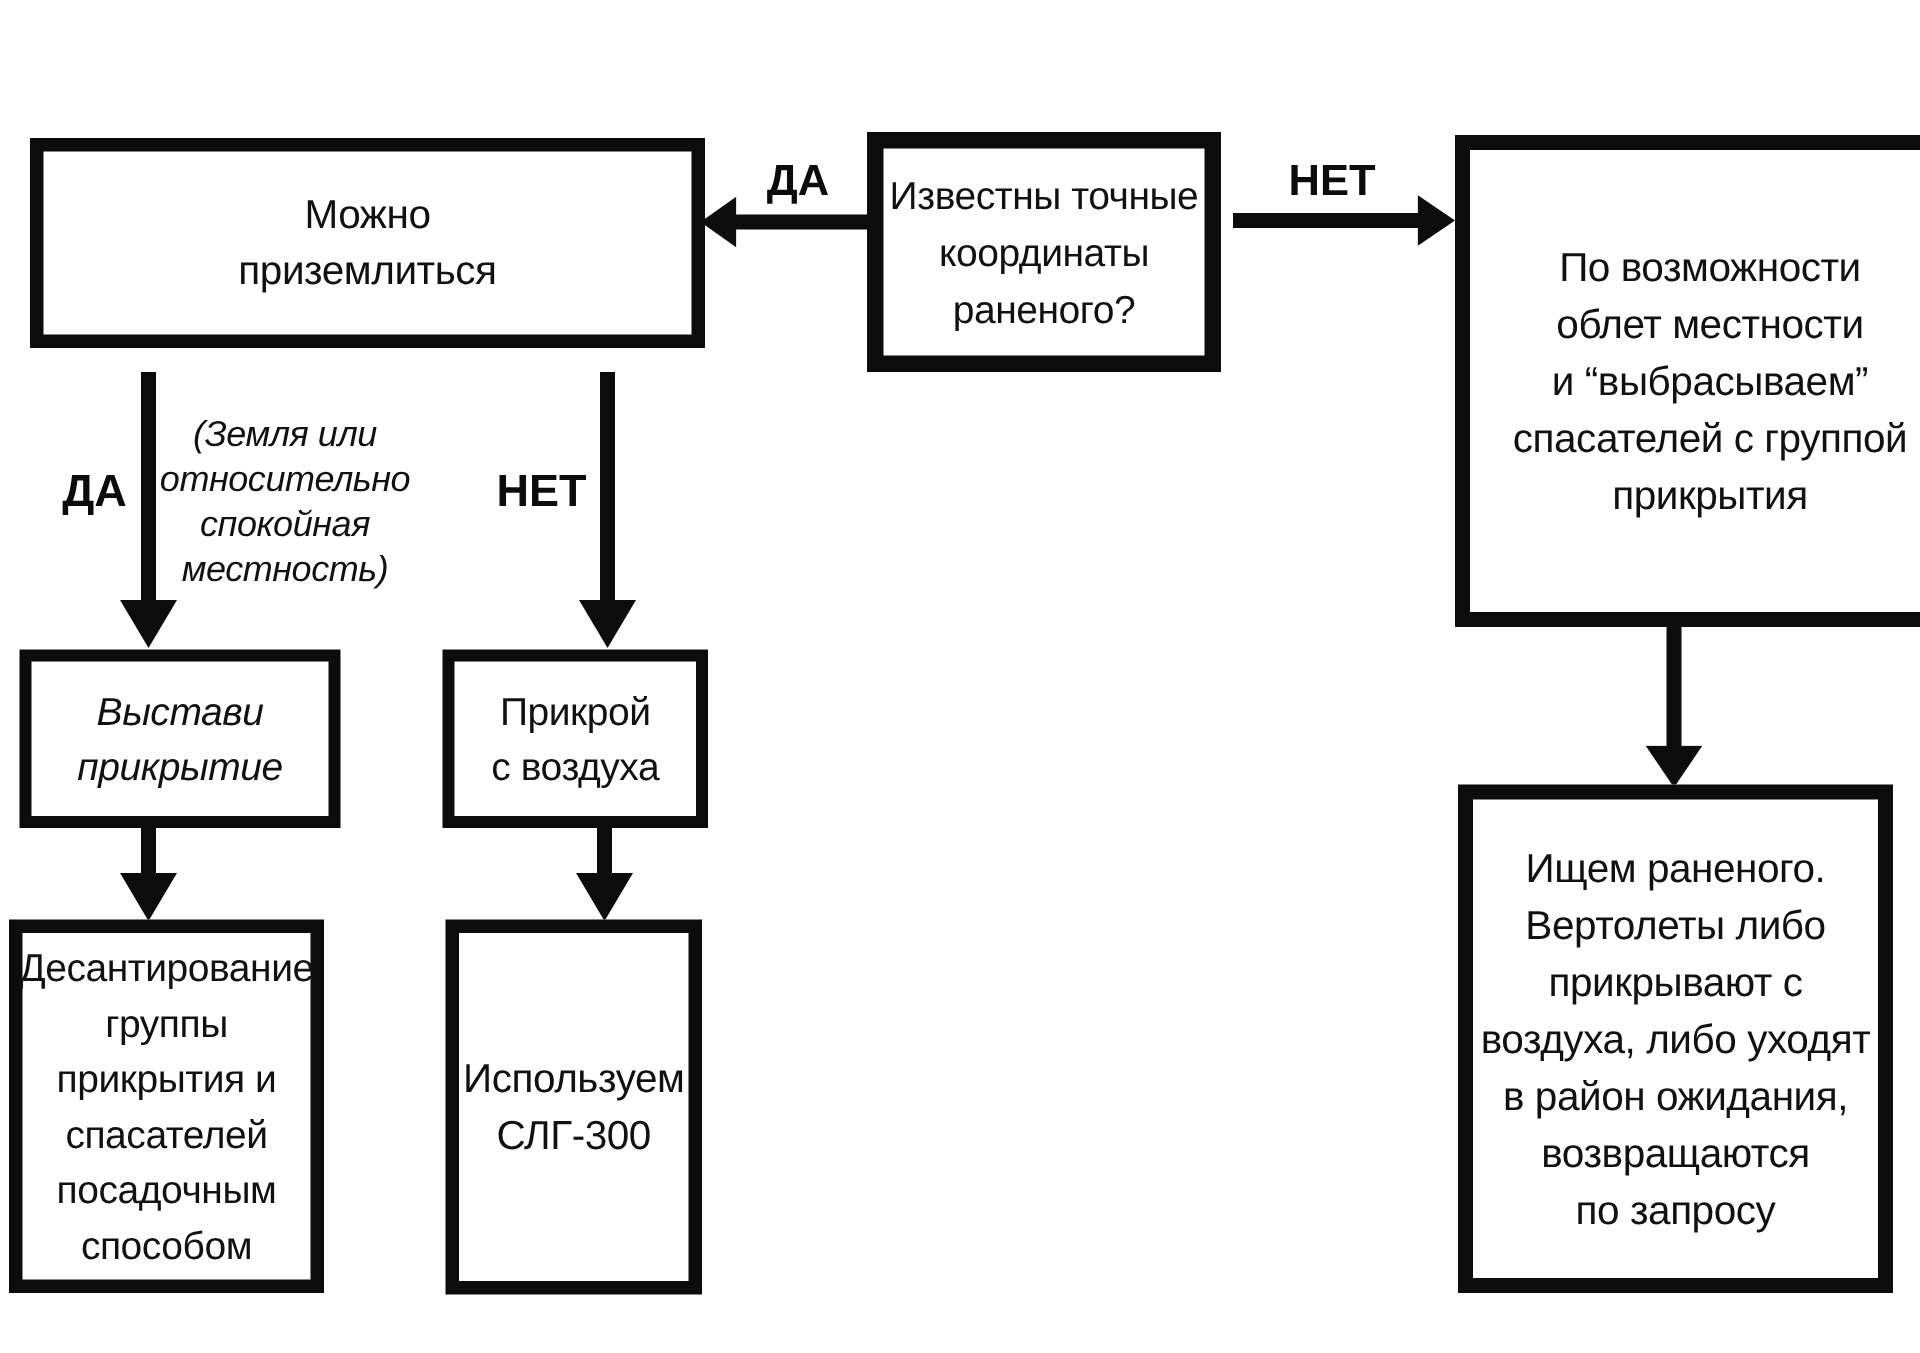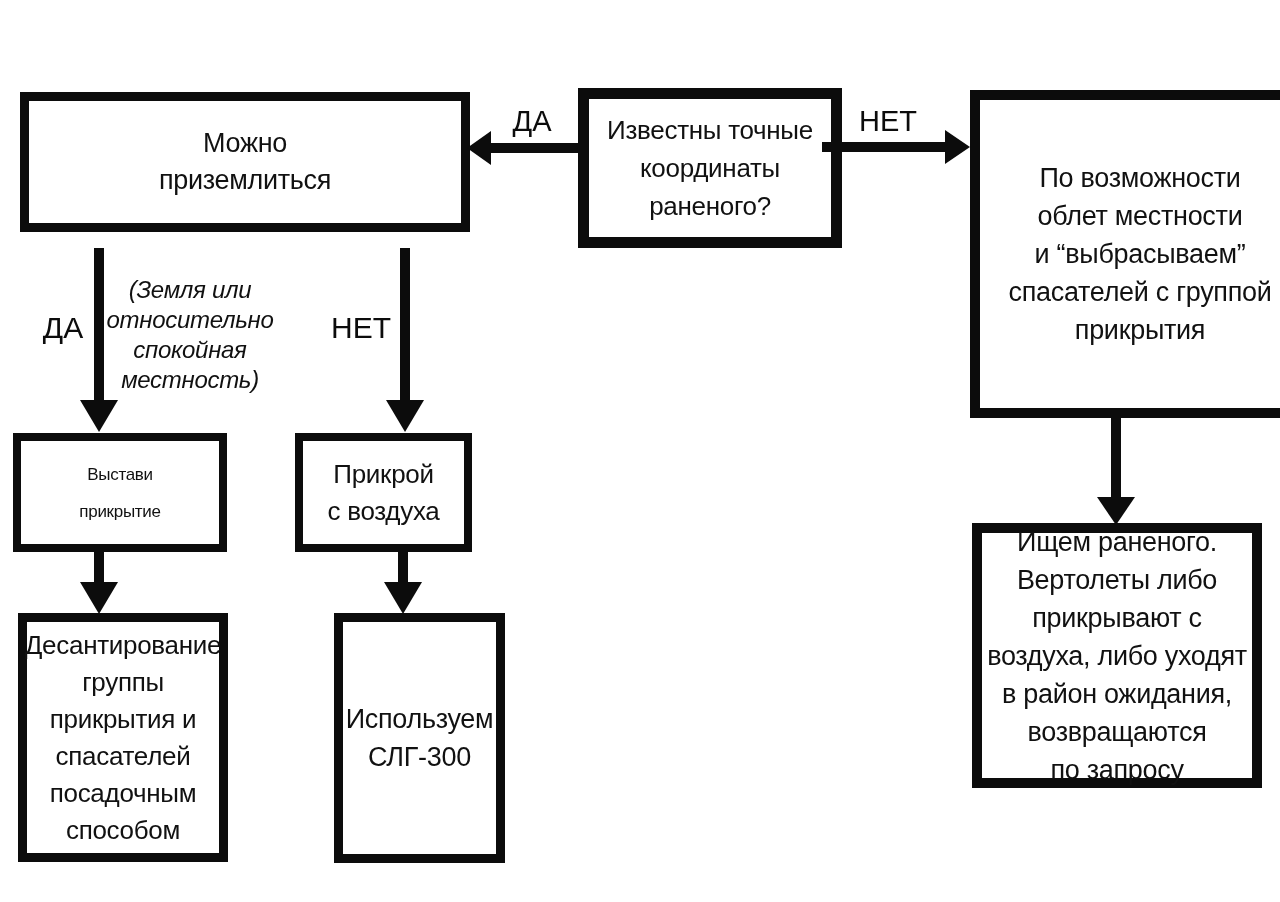--- a/index.html
+++ b/index.html
@@ -28,21 +28,21 @@
     justify-content:center;
   }
   .box-text{
     white-space:pre-line;
     text-align:center;
     letter-spacing:-0.3px;
     color:#111;
   }
   .flow-label{
     position:absolute;
-    font-weight:400;
+    font-weight:700;
     font-size:29px;
     text-align:center;
     letter-spacing:0;
     color:var(--ink);
   }
   .note{
     position:absolute;
     font-style:italic;
     font-size:24px;
     line-height:30px;
@@ -66,21 +66,21 @@
 </head>
 <body>
 
 <div id="stage">
 
   <div class="box" style="left:20px;top:92px;width:450px;height:140px;border-width:9px;">
     <div class="box-text" style="font-size:27px;line-height:37px;">Можно
 приземлиться</div>
   </div>
 
-  <div class="box" style="left:578px;top:88px;width:264px;height:160px;border-width:11px;">
+  <div class="box" style="left:578px;top:88px;width:236px;height:160px;border-width:11px;">
     <div class="box-text" style="font-size:26px;line-height:38px;">Известны точные
 координаты
 раненого?</div>
   </div>
 
   <div class="box" style="left:970px;top:90px;width:340px;height:328px;border-width:10px;">
     <div class="box-text" style="font-size:27px;line-height:38px;">По возможности
 облет местности
 и “выбрасываем”
 спасателей с группой
@@ -102,53 +102,53 @@
   <div class="note" style="left:100px;top:275px;width:180px;">(Земля или
 относительно
 спокойная
 местность)</div>
 
   <div class="line" style="left:400px;top:248px;width:10px;height:154px;"></div>
   <div class="tri tri-down" style="left:386px;top:400px;width:38px;height:32px;"></div>
   <div class="flow-label" style="left:329px;top:311px;width:64px;font-size:30px;">НЕТ</div>
 
   <div class="box" style="left:13px;top:433px;width:214px;height:119px;border-width:8px;">
-    <div class="box-text" style="font-size:17px;line-height:37px;">Выстави
+    <div class="box-text" style="font-size:26px;line-height:37px;font-style:italic;">Выстави
 прикрытие</div>
   </div>
 
   <div class="box" style="left:295px;top:433px;width:177px;height:119px;border-width:8px;">
     <div class="box-text" style="font-size:26px;line-height:37px;">Прикрой
 с воздуха</div>
   </div>
 
   <div class="line" style="left:94px;top:552px;width:10px;height:34px;"></div>
   <div class="tri tri-down" style="left:80px;top:582px;width:38px;height:32px;"></div>
 
   <div class="line" style="left:398px;top:552px;width:10px;height:34px;"></div>
   <div class="tri tri-down" style="left:384px;top:582px;width:38px;height:32px;"></div>
 
-  <div class="box" style="left:18px;top:613px;width:210px;height:249px;border-width:9px;">
+  <div class="box" style="left:6px;top:613px;width:210px;height:249px;border-width:9px;">
     <div class="box-text" style="font-size:26px;line-height:37px;">Десантирование
 группы
 прикрытия и
 спасателей
 посадочным
 способом</div>
   </div>
 
-  <div class="box" style="left:297px;top:613px;width:171px;height:250px;border-width:9px;margin-left:37px;">
+  <div class="box" style="left:297px;top:613px;width:171px;height:250px;border-width:9px;">
     <div class="box-text" style="font-size:27px;line-height:38px;">Используем
 СЛГ-300</div>
   </div>
 
   <div class="line" style="left:1111px;top:418px;width:10px;height:84px;"></div>
   <div class="tri tri-down" style="left:1097px;top:497px;width:38px;height:28px;"></div>
 
-  <div class="box" style="left:972px;top:523px;width:290px;height:265px;border-width:10px;">
+  <div class="box" style="left:972px;top:523px;width:290px;height:339px;border-width:10px;">
     <div class="box-text" style="font-size:27px;line-height:38px;">Ищем раненого.
 Вертолеты либо
 прикрывают с
 воздуха, либо уходят
 в район ожидания,
 возвращаются
 по запросу</div>
   </div>
 
 </div>

